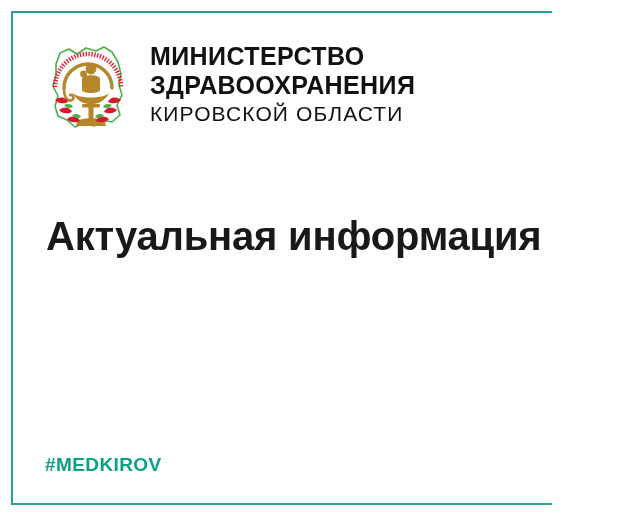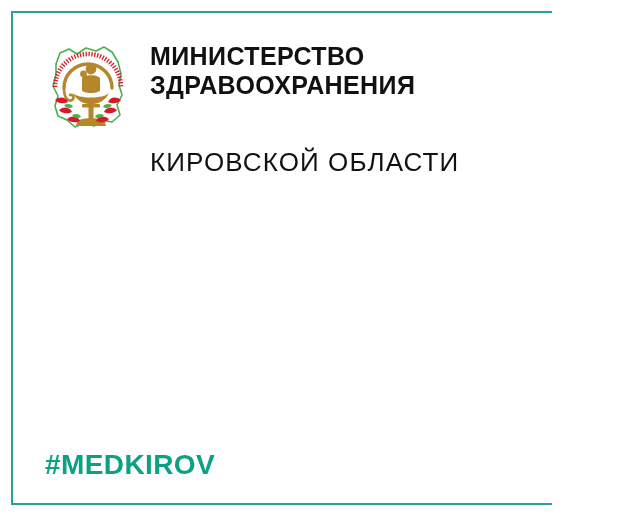--- a/index.html
+++ b/index.html
@@ -53,24 +53,23 @@
     white-space: nowrap;
   }
   .ministry-line.bold {
     font-weight: bold;
     font-size: 25px;
     line-height: 29px;
     letter-spacing: 0.4px;
   }
   .ministry-line.light {
     font-weight: normal;
-    font-size: 26px;
+    font-size: 21px;
     line-height: 28px;
     letter-spacing: 1.1px;
-    margin-top: 48px;
   }
 
   
   #title {
     position: absolute;
     left: 46px;
     top: 214px;
     width: 520px;
   }
   .title-line {
@@ -83,21 +82,21 @@
     white-space: nowrap;
   }
 
   
   #hashtag {
     position: absolute;
     left: 45px;
     top: 452px;
     color: #0ba183;
     font-weight: bold;
-    font-size: 28px;
+    font-size: 19px;
     letter-spacing: 0.4px;
     line-height: 26px;
     white-space: nowrap;
   }
 </style>
 </head>
 <body>
 
 <div id="card">
 
@@ -160,17 +159,18 @@
 
     <div id="ministry-block">
       <span class="ministry-line bold">МИНИСТЕРСТВО</span>
       <span class="ministry-line bold">ЗДРАВООХРАНЕНИЯ</span>
       <span class="ministry-line light">КИРОВСКОЙ ОБЛАСТИ</span>
     </div>
 
   </div>
 
   <div id="title">
+    <span class="title-line">Актуальная информация</span>
   </div>
 
   <div id="hashtag">#MEDKIROV</div>
 
 </div>
 
 </body></html>

